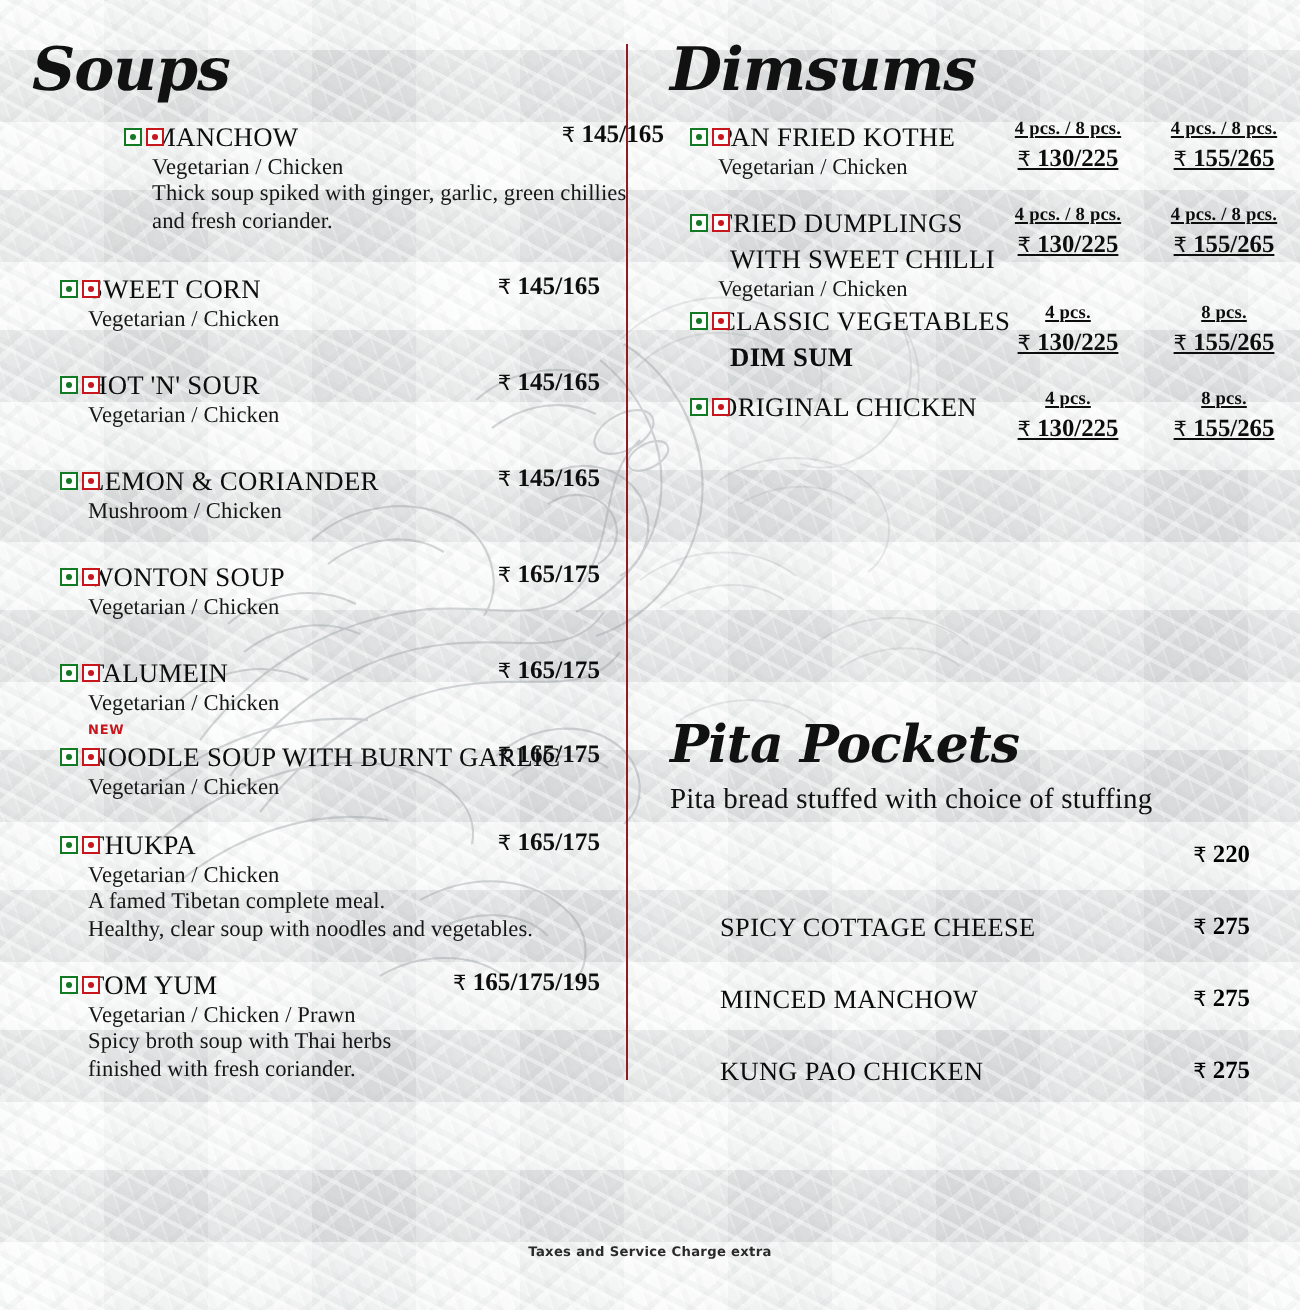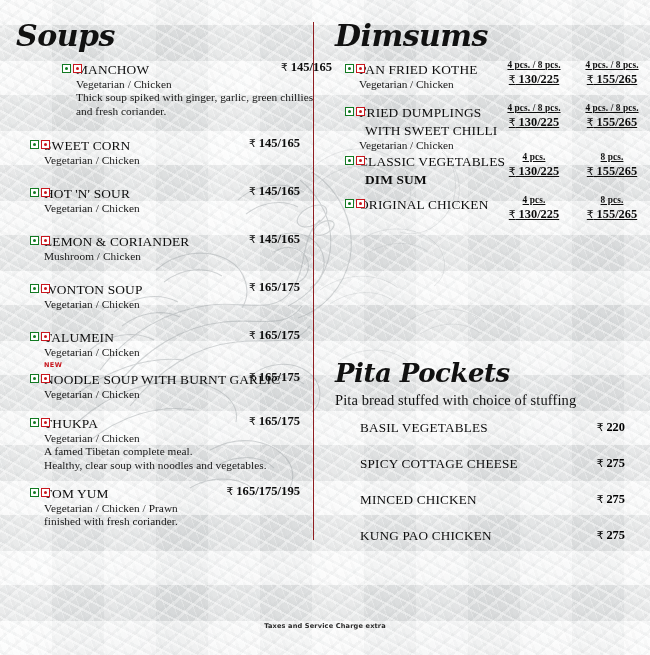--- a/index.html
+++ b/index.html
@@ -281,20 +281,21 @@
           <div class="row1"><span class="marks" style="position: absolute; left: 30px; top: 4px;">
               <span class="mk">
                 <i></i>
               </span>
               <span class="mk nv">
                 <i></i>
               </span>
             </span><span class="iname" style="margin-left: 14px;">TOM YUM</span><div class="price"><span class="rs">₹</span> 165/175/195</div></div>
           <div class="desc">
             <div>Vegetarian / Chicken / Prawn</div>
+            <div>Spicy broth soup with Thai herbs</div>
             <div>finished with fresh coriander.</div>
           </div>
         </div>
       </div>
   </div>
 
   <div class="col col-right">
     <div class="sec-title" id="dimsums-title">Dimsums</div>
     <div id="dim-list">
         <div class="dim-item" style="position: absolute; left: 0px; top: 0px; width: 325px;">
@@ -378,29 +379,28 @@
           </div>
         </div>
       </div>
   </div>
 
   <div id="pita">
     <div class="sec-title" id="pita-title">Pita Pockets</div>
     <div id="pita-sub">Pita bread stuffed with choice of stuffing</div>
     <div id="pita-list">
         <div class="pita-row">
-          <div class="pname">BASIL VEGETABLES</div>
           <div class="pprice"><span class="rs">₹</span> 220</div>
         </div>
         <div class="pita-row">
           <div class="pname">SPICY COTTAGE CHEESE</div>
           <div class="pprice"><span class="rs">₹</span> 275</div>
         </div>
         <div class="pita-row">
-          <div class="pname">MINCED CHICKEN</div>
+          <div class="pname">MINCED MANCHOW</div>
           <div class="pprice"><span class="rs">₹</span> 275</div>
         </div>
         <div class="pita-row">
           <div class="pname">KUNG PAO CHICKEN</div>
           <div class="pprice"><span class="rs">₹</span> 275</div>
         </div>
       </div>
   </div>
 
   <div id="footer">Taxes and Service Charge extra</div>

